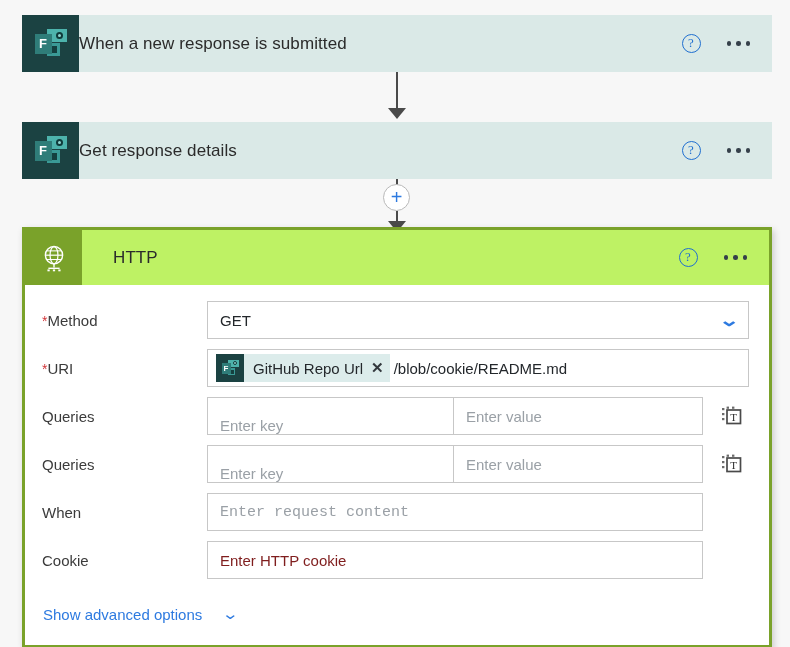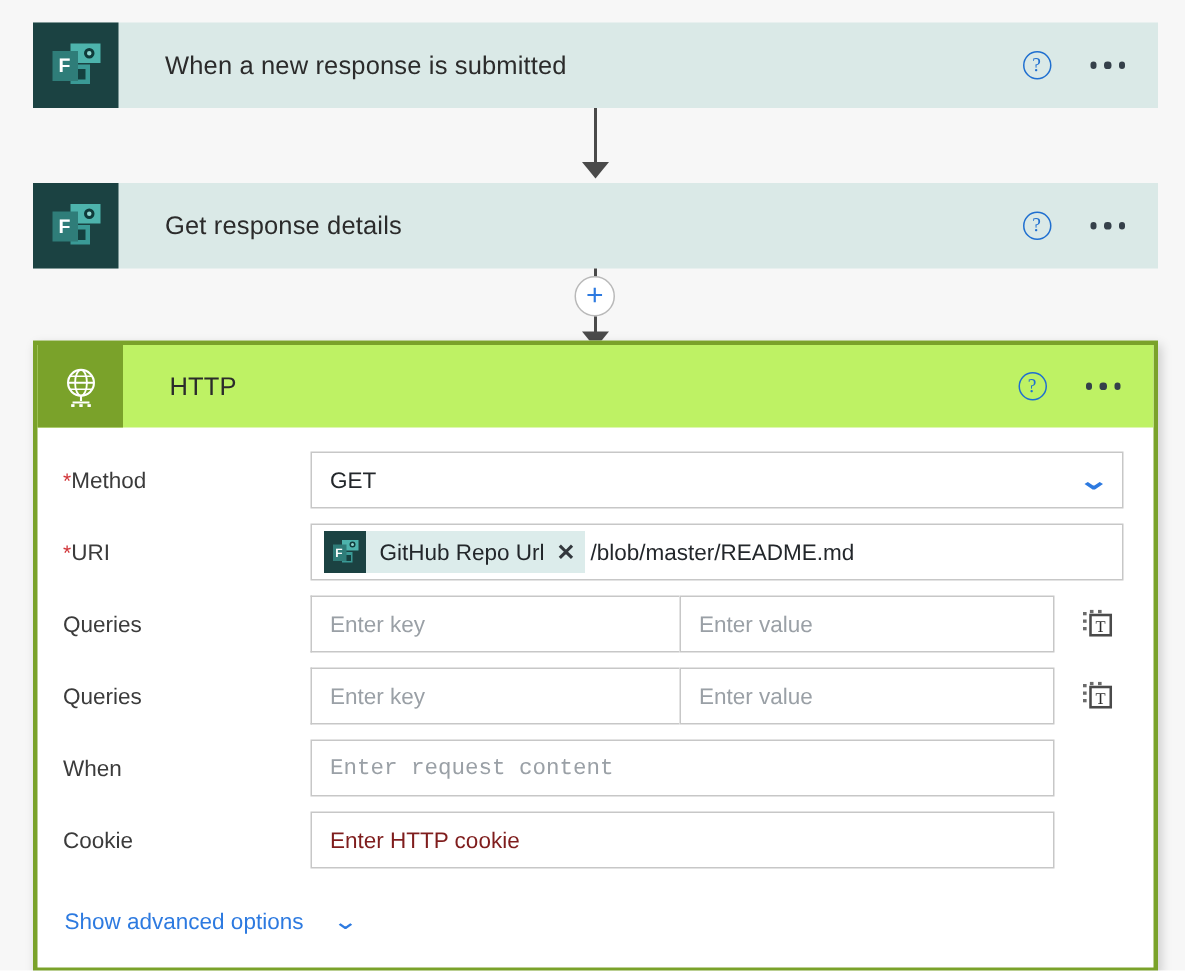--- a/index.html
+++ b/index.html
@@ -28,21 +28,20 @@
     min-width: 57px;
     background: #1b4242;
     display: flex;
     align-items: center;
     justify-content: center;
   }
   .card-title {
     flex: 1;
     display: flex;
     align-items: center;
-    padding-left: 31px;
     font-size: 17px;
     color: #2b2b2b;
     letter-spacing: .1px;
   }
   .card-actions {
     display: flex;
     align-items: center;
     gap: 26px;
     padding-right: 22px;
   }
@@ -169,21 +168,21 @@
   .field-select {
     justify-content: space-between;
   }
   .chev-blue {
     color: #2d7ae0; font-size: 17px; font-weight: 600;
     display: inline-block; transform: scaleX(1.5);
   }
 
   .pair { flex: 1; display: flex; }
   .pair .field { flex: 1; }
-  .pair .field:first-child { border-right: none; }
+  .pair .field:first-child { border-right: none; align-items: flex-end; }
   .pair-key { max-width: 246px; }
 
   .txt-mode-icon {
     width: 34px; min-width: 34px;
     display: flex; align-items: center; justify-content: center;
     cursor: pointer;
     margin-left: 12px;
   }
 
   
@@ -334,21 +333,21 @@
               <span class="pane"></span>
               <span class="pane2"></span>
               <span class="dot"></span>
               <span class="sq"></span>
               <span class="fbox">F</span>
             </span>
           </span>
           <span class="token-label">GitHub Repo Url</span>
           <span class="token-x">✕</span>
         </span>
-        <span class="uri-rest">/blob/master/README.md</span>
+        <span class="uri-rest">/blob/cookie/README.md</span>
       </div>
     </div>
 
     
     <div class="row">
       <div class="row-label">Queries</div>
       <div class="pair">
         <div class="field pair-key">
           <span class="ph-text" style="color:#9aa0a6">Enter key</span>
         </div>

